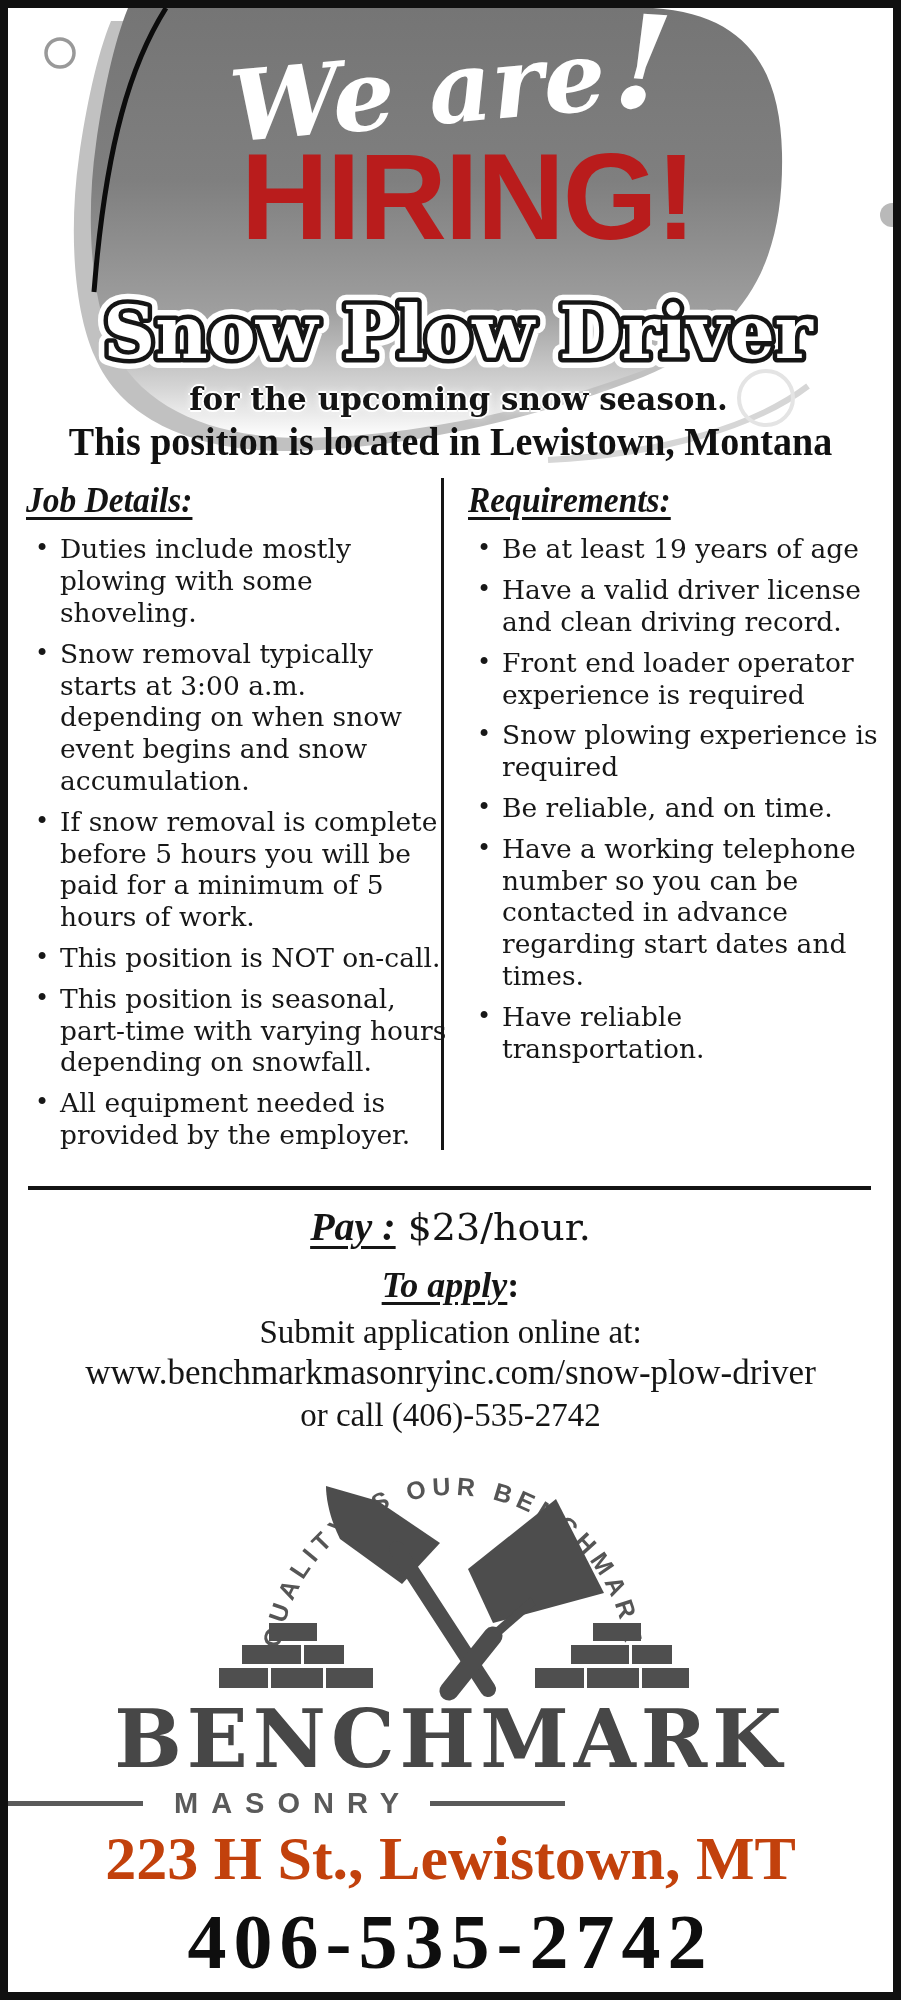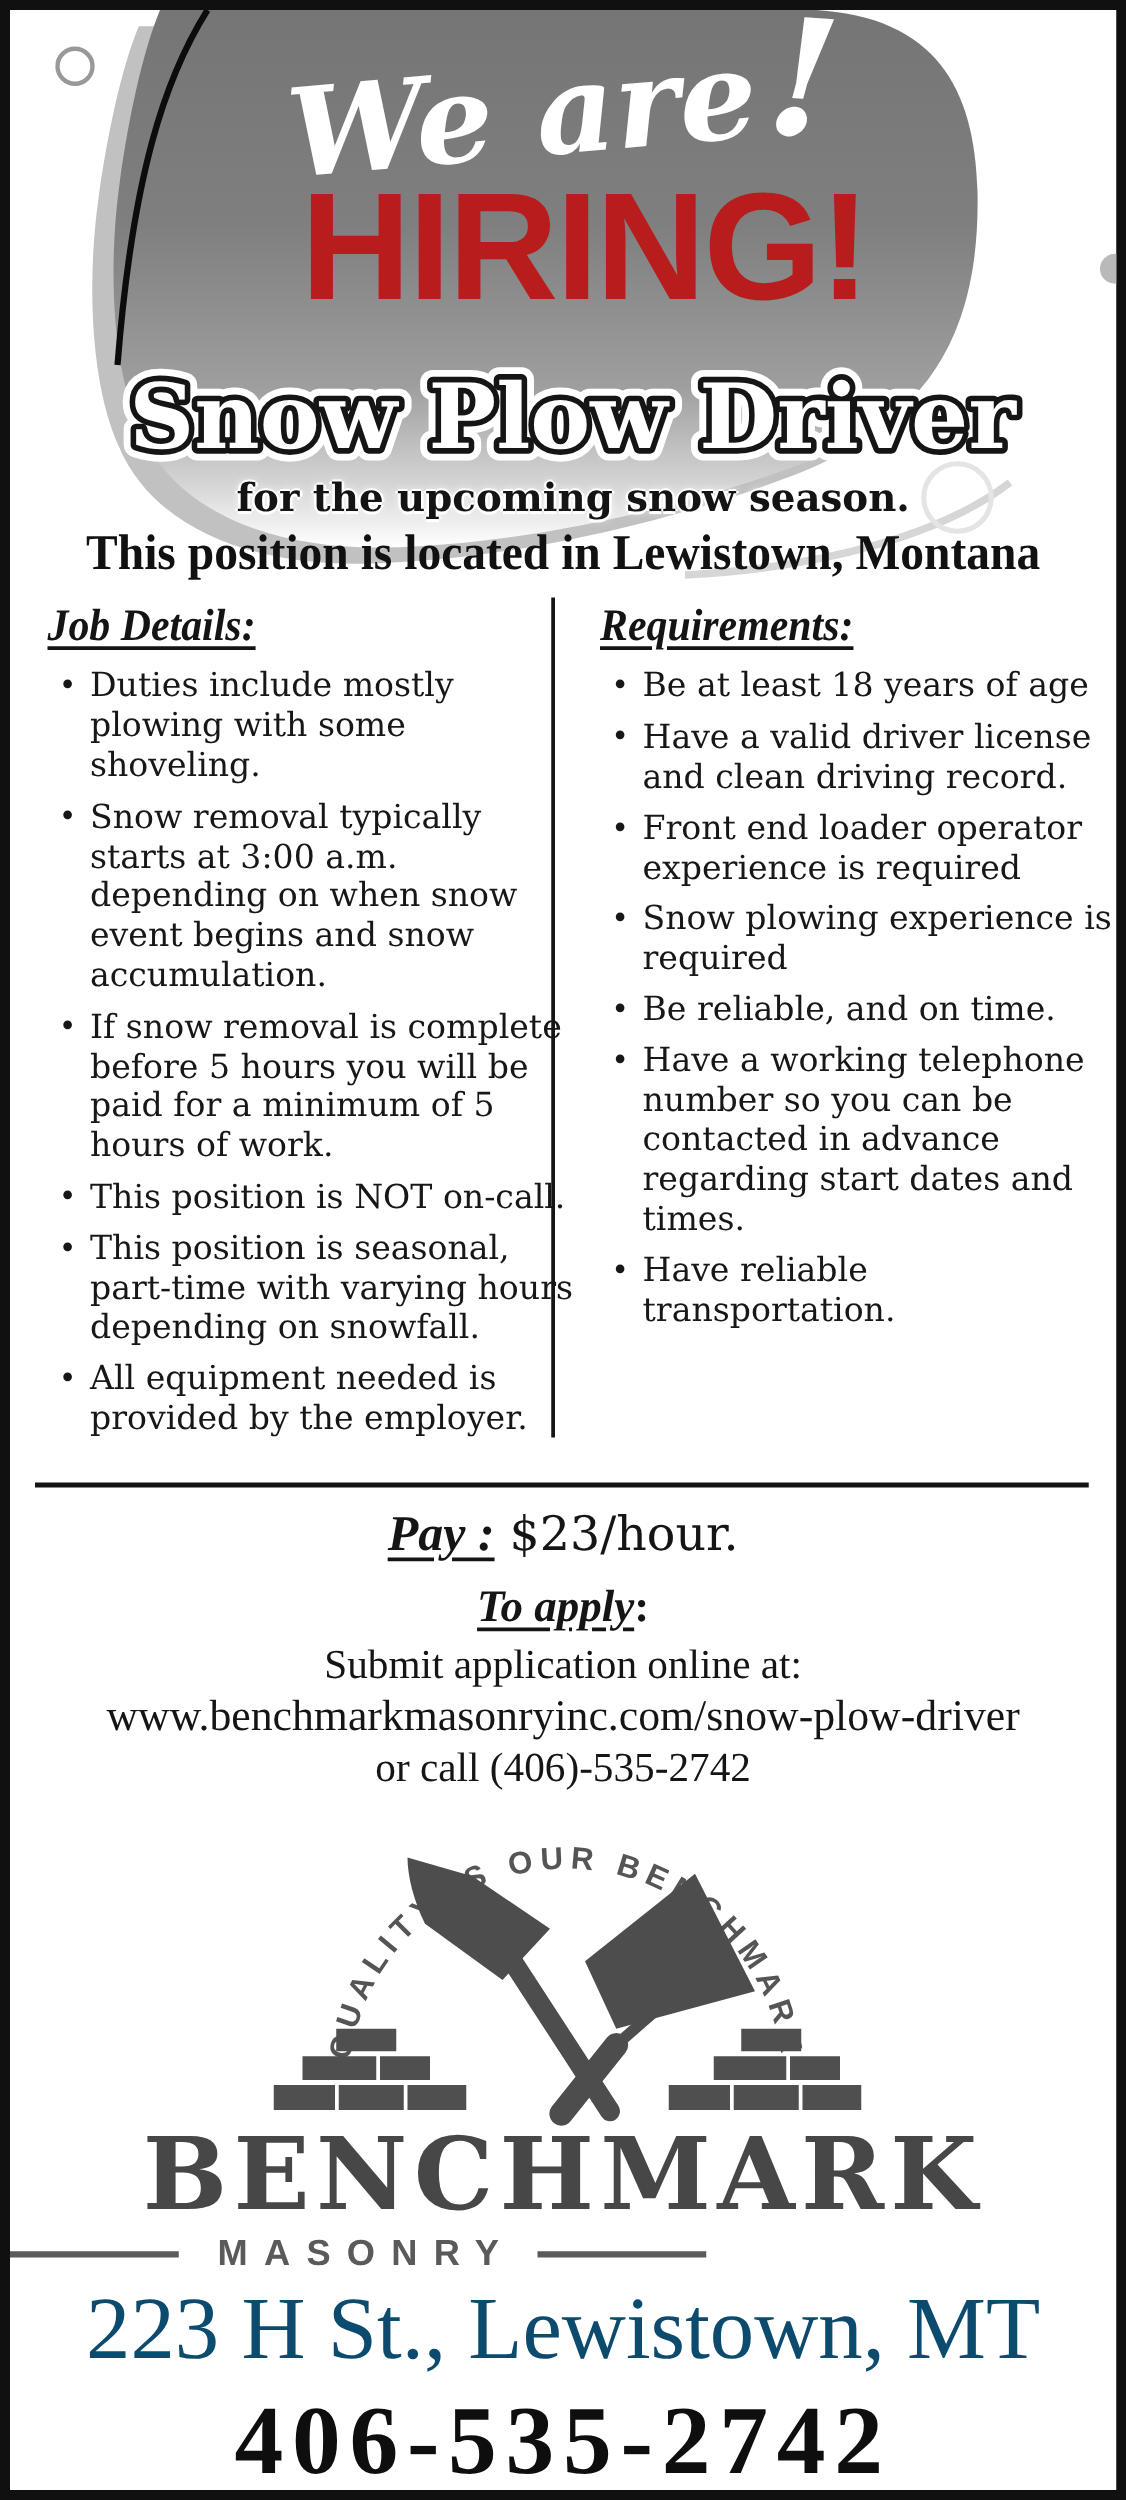--- a/index.html
+++ b/index.html
@@ -60,21 +60,21 @@
     position: absolute; top: 412px; left: 0; width: 100%;
     text-align: center;
     font-family: "Liberation Serif", serif;
     font-weight: bold; font-size: 40px; line-height: 1.1;
     white-space: nowrap;
     transform: scaleX(0.95);
     color: #111;
   }
 
   
-  .columns { position: relative; height: 700px; padding: 10px 20px 0 30px; display: flex; }
+  .columns { position: relative; height: 700px; padding: 10px 20px 0 18px; display: flex; }
   .col-divider { position: absolute; left: 433px; top: 8px; width: 3px; height: 672px; background: #151515; }
   .col-left  { width: 400px; flex: none; }
   .col-right { flex: 1; margin-left: 42px; }
   .col-heading {
     font-family: "Liberation Serif", serif;
     font-style: italic; font-weight: bold;
     font-size: 36px; line-height: 1.15;
     color: #141414;
     text-decoration: underline;
     text-decoration-thickness: 3px;
@@ -126,22 +126,22 @@
     font-weight: bold; font-size: 29px; line-height: 1;
     letter-spacing: 13px; text-indent: 13px;
     color: #5a5a5a;
   }
 
   
   .footer { text-align: center; }
   .address {
     margin-top: 8px;
     font-family: "Liberation Serif", serif;
-    font-weight: normal; font-size: 71px; line-height: 1.05;
-    white-space: nowrap; color: #0c4a6e;
+    font-weight: bold; font-size: 62px; line-height: 1.05;
+    white-space: nowrap; color: #c2410c;
   }
   .phone {
     margin-top: 12px;
     font-family: "Liberation Serif", serif;
     font-weight: bold; font-size: 78px; line-height: 1;
     letter-spacing: 7px; color: #0e0e0e;
   }
 </style>
 </head>
 <body>
@@ -225,21 +225,21 @@
 provided by the employer.</span>
           </li>
       </ul>
     </div>
 
     <div class="col-right">
       <div class="col-heading">Requirements:</div>
       <ul class="bullet-list">
         <li>
             <span class="bullet-marker"></span>
-            <span class="li-text">Be at least 18 years of age</span>
+            <span class="li-text">Be at least 19 years of age</span>
           </li>
         <li>
             <span class="bullet-marker"></span>
             <span class="li-text">Have a valid driver license
 and clean driving record.</span>
           </li>
         <li>
             <span class="bullet-marker"></span>
             <span class="li-text">Front end loader operator
 experience is required</span>

